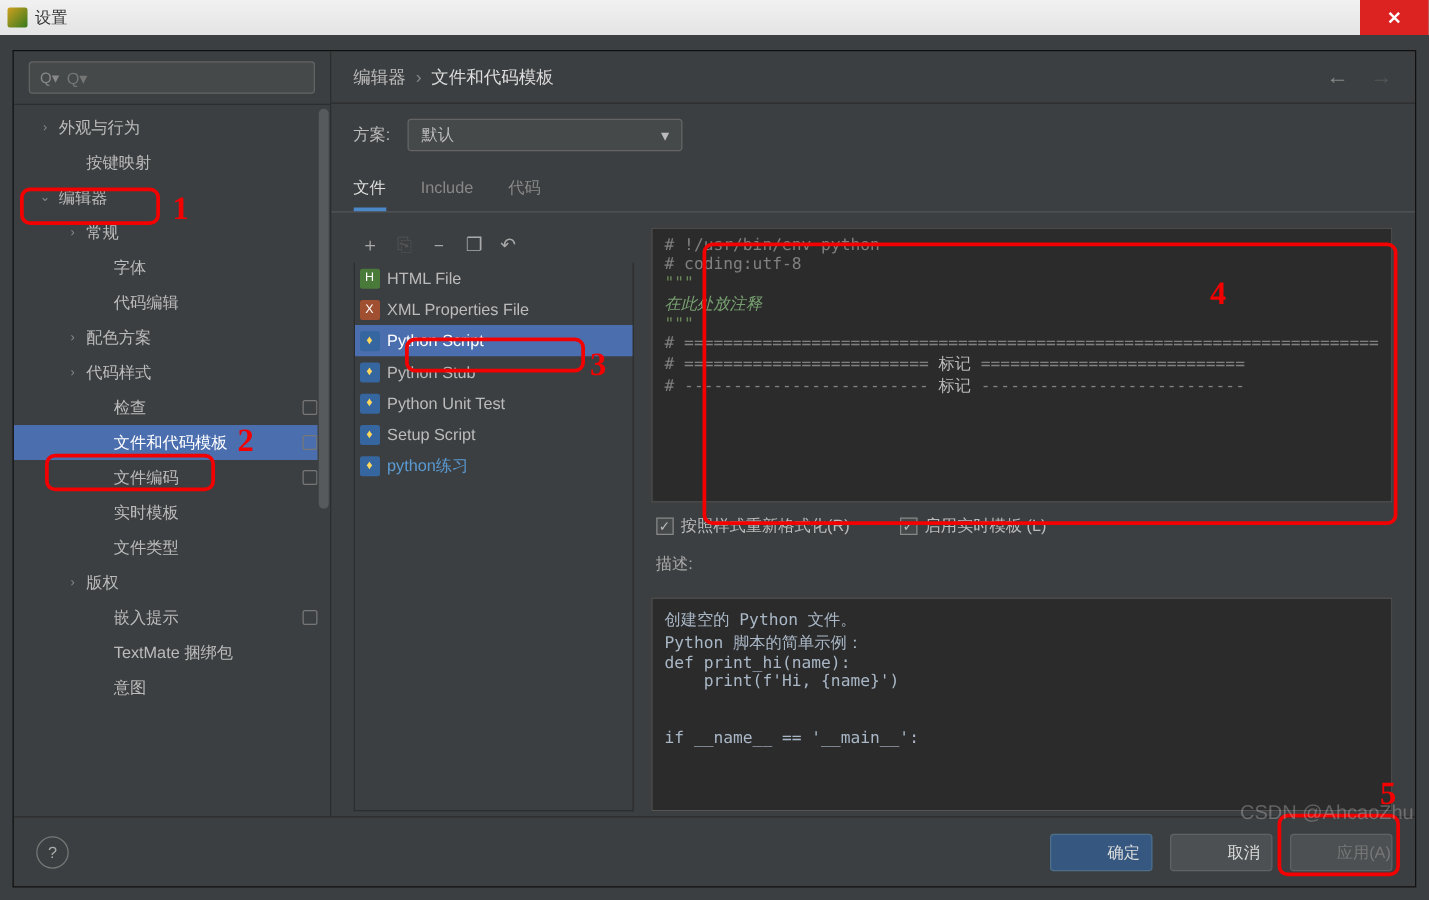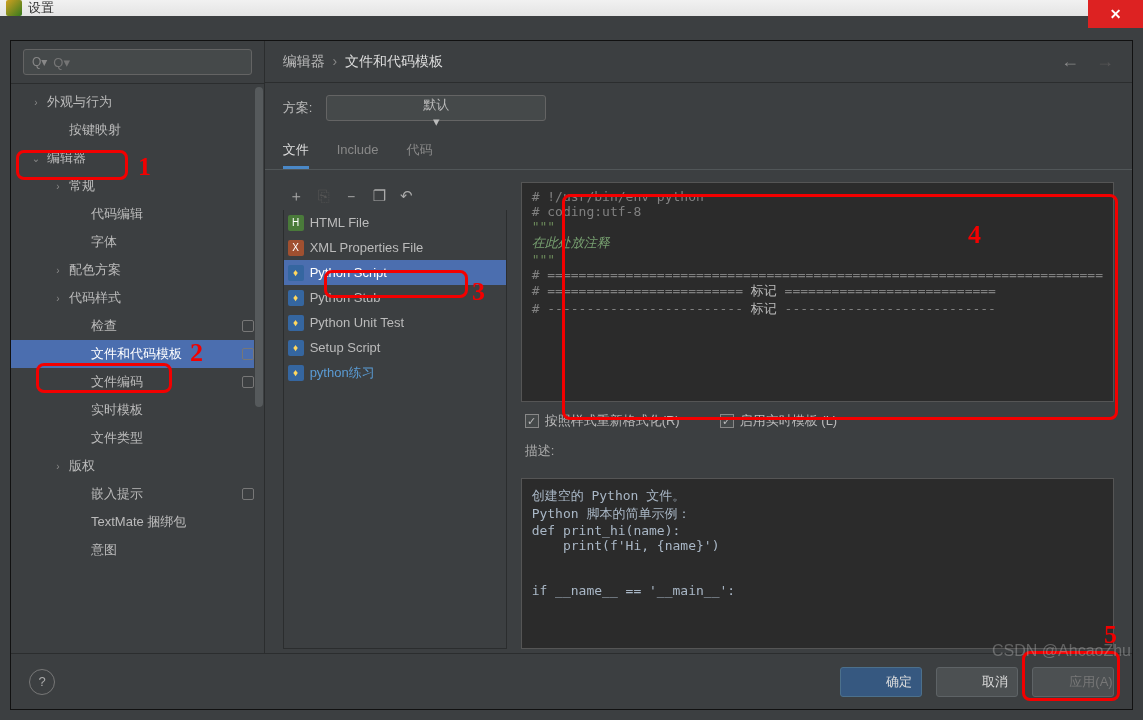--- a/index.html
+++ b/index.html
@@ -7,21 +7,21 @@
   font-family: "Microsoft YaHei", "Segoe UI", Arial, sans-serif;
   font-size: 13px;
   background: #3c3f41;
   color: #bbb;
   width: 1143px;
   height: 720px;
   overflow: hidden;
   position: relative;
 }
 .titlebar {
-  height: 16px;
+  height: 28px;
   background: linear-gradient(#f1f1f1, #e4e4e4);
   display: flex;
   align-items: center;
   padding-left: 6px;
   color: #333;
   position: relative;
 }
 .titlebar .app-icon {
   width: 16px; height: 16px;
   background: linear-gradient(135deg, #d0a020, #357a1e);
@@ -155,21 +155,20 @@
   background: #45494a;
   border: 1px solid #646464;
   border-radius: 3px;
   height: 26px;
   width: 220px;
   display: flex;
   align-items: center;
   justify-content: space-between;
   padding: 0 10px;
   color: #bbb;
-  flex-direction: column;
 }
 .tabs-row {
   padding: 0 18px;
   border-bottom: 1px solid #515658;
   display: flex;
   gap: 28px;
 }
 .tab {
   height: 36px;
   display: flex;
@@ -371,25 +370,25 @@
           <div class="tree-item level-1">
             <span class="chev">⌄</span>
             <span>编辑器</span>
           </div>
           <div class="tree-item level-2">
             <span class="chev">›</span>
             <span>常规</span>
           </div>
           <div class="tree-item level-3">
             <span class="chev"></span>
+            <span>字体</span>
+          </div>
+          <div class="tree-item level-3">
+            <span class="chev"></span>
             <span>代码编辑</span>
-          </div>
-          <div class="tree-item level-3">
-            <span class="chev"></span>
-            <span>字体</span>
           </div>
           <div class="tree-item level-2">
             <span class="chev">›</span>
             <span>配色方案</span>
           </div>
           <div class="tree-item level-2">
             <span class="chev">›</span>
             <span>代码样式</span>
           </div>
           <div class="tree-item level-3">

